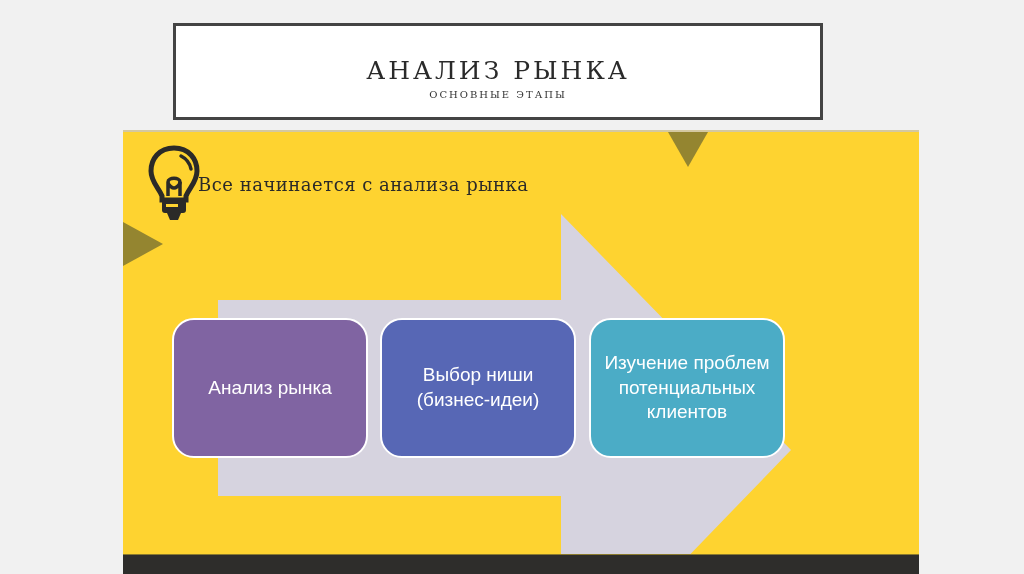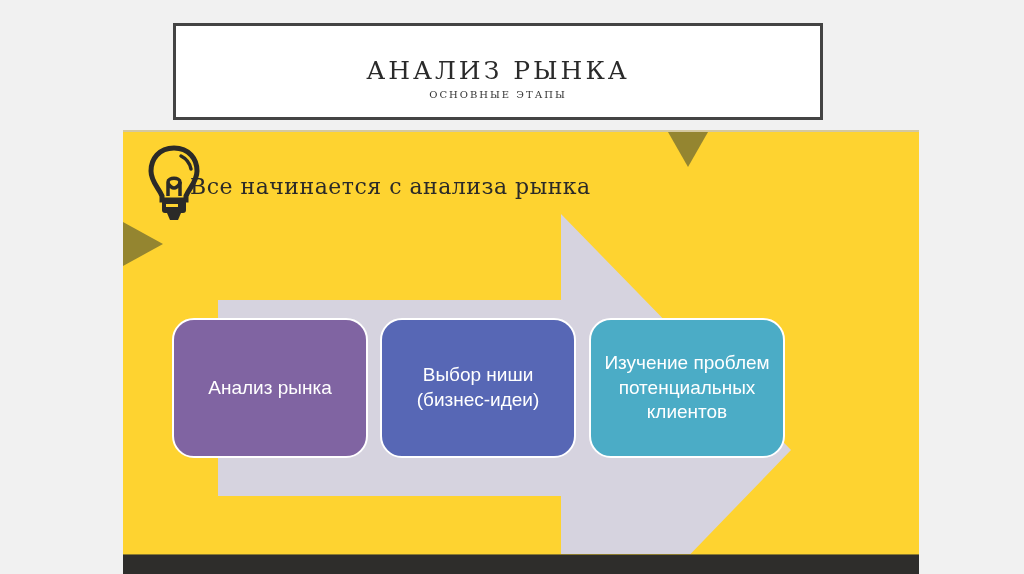--- a/index.html
+++ b/index.html
@@ -5,21 +5,21 @@
   html, body { margin:0; padding:0; }
   body { width:1024px; height:574px; background:#f1f1f1; position:relative; overflow:hidden; font-family:"DejaVu Sans", sans-serif; }
   .title-box { position:absolute; left:173px; top:23px; width:650px; height:97px; background:#fff; border:3px solid #444; box-sizing:border-box; text-align:center; }
   .title-main { margin-top:32px; font-family:"DejaVu Serif", serif; font-size:25px; letter-spacing:3px; color:#2a2a2a; line-height:1; }
   .title-sub { margin-top:7px; font-family:"DejaVu Serif", serif; font-size:10px; letter-spacing:2px; color:#333; line-height:1; }
   .panel { position:absolute; left:123px; top:130px; width:796px; height:444px; background:#fed330; border-top:2px solid #d4c8a0; overflow:hidden; }
   .footer-bar { position:absolute; left:0; bottom:0; width:100%; height:21px; background:#2e2d2b; border-top:1px solid #8a7a2e; }
   .tri-top { position:absolute; left:545px; top:0; width:0; height:0; border-left:20px solid transparent; border-right:20px solid transparent; border-top:35px solid #948530; }
   .tri-left { position:absolute; left:0; top:90px; width:0; height:0; border-top:22px solid transparent; border-bottom:22px solid transparent; border-left:40px solid #948530; }
   .bulb { position:absolute; left:24px; top:12px; width:54px; height:80px; }
-  .heading { position:absolute; left:67px; top:42px; font-family:"DejaVu Serif", serif; font-size:22px; color:#2b2a28; letter-spacing:0.5px; }
+  .heading { position:absolute; left:75px; top:42px; font-family:"DejaVu Serif", serif; font-size:18px; color:#2b2a28; letter-spacing:0.5px; }
   .arrow { position:absolute; left:0; top:0; width:796px; height:444px; }
   .box { position:absolute; top:186px; height:140px; border:2px solid #fff; border-radius:22px; box-sizing:border-box; display:flex; align-items:center; justify-content:center; text-align:center; color:#fff; font-family:"Liberation Sans", sans-serif; font-size:19px; line-height:1.3; padding:0 8px; }
   .b1 { left:49px; width:196px; background:#8064a2; }
   .b2 { left:257px; width:196px; background:#5767b5; }
   .b3 { left:466px; width:196px; background:#4bacc6; }
 </style>
 </head>
 <body>
 
 <div class="title-box">

